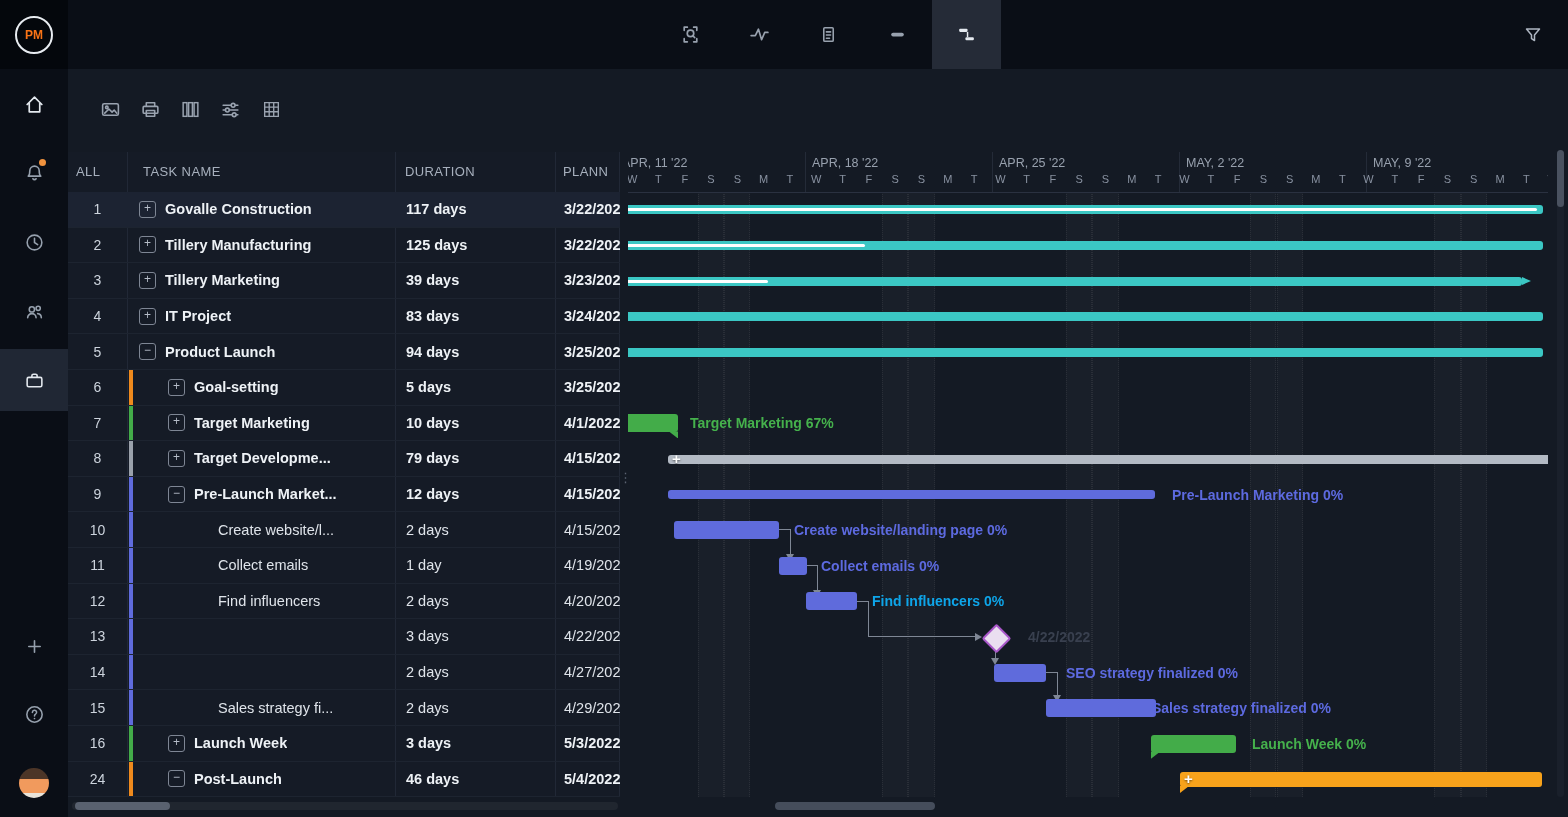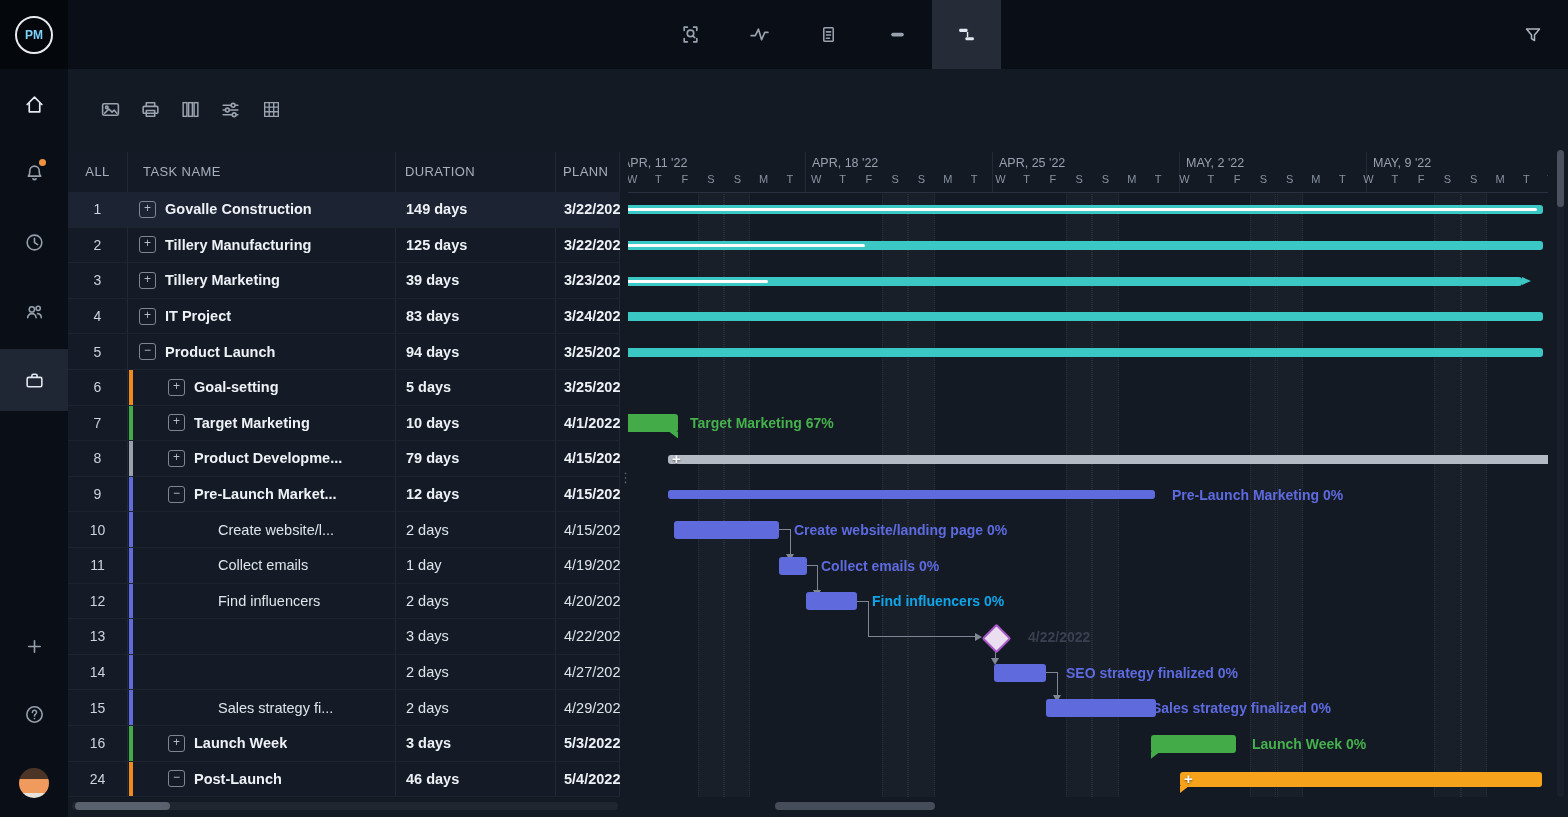--- a/index.html
+++ b/index.html
@@ -2,21 +2,21 @@
 <html><head>
 <meta charset="utf-8">
 <style>
   html,body{margin:0;padding:0;background:#0a0e16;}
   .stage{position:relative;width:1568px;height:817px;overflow:hidden;background:#141a24;
          font-family:"Liberation Sans",sans-serif;color:#e9edf2;}
   
   .topbar{position:absolute;left:0;top:0;width:1568px;height:69px;background:#0a0e16;}
   .logo-tile{position:absolute;left:0;top:0;width:68px;height:69px;background:#04070c;
              display:flex;align-items:center;justify-content:center;}
-  .logo-circle{width:34px;height:34px;border:2px solid #e8ecf1;border-radius:50%;color:#7dd3fc;
+  .logo-circle{width:34px;height:34px;border:2px solid #e8ecf1;border-radius:50%;color:#f97316;
                font-weight:700;font-size:12px;display:flex;align-items:center;justify-content:center;}
   .top-tabs{position:absolute;left:656px;top:0;display:flex;}
   .top-tab{width:69px;height:69px;display:flex;align-items:center;justify-content:center;color:#98a1ae;}
   .top-tab.active{background:#252b37;color:#e4e9ef;}
   .filter-btn{position:absolute;right:14px;top:0;width:42px;height:69px;display:flex;align-items:center;justify-content:center;color:#aeb6c2;}
   
   .sidebar{position:absolute;left:0;top:69px;width:68px;height:748px;background:#0a0e16;}
   .side-item{position:absolute;left:0;width:68px;height:56px;display:flex;align-items:center;justify-content:center;color:#96a0ad;}
   .side-item.bright{color:#e4e9ef;}
   .side-item.active{background:#202734;color:#e4e9ef;height:62px;}
@@ -247,33 +247,33 @@
       </svg>
       </span>
   </div>
 
   <div class="table">
     <div class="t-colline" style="left:59px"></div>
     <div class="t-colline" style="left:327px"></div>
     <div class="t-colline" style="left:487px"></div>
     <div class="t-colline" style="left:551px"></div>
     <div class="t-head">
-      <div class="th" style="left:0;width:59px;text-align:center">ALL</div>
+      <div class="th" style="left:8px;width:59px;text-align:left">ALL</div>
       <div class="th" style="left:75px">TASK NAME</div>
       <div class="th" style="left:337px">DURATION</div>
       <div class="th" style="left:495px">PLANN</div>
     </div>
     <div>
         <div class="trow bold sel" style="top: 40px; height: 35.6px;">
           <div class="c-num">1</div>
           <div class="c-name lv0">
             <span class="exp">+</span>
             <span class="nm">Govalle Construction</span>
           </div>
-          <div class="c-dur">149 days</div>
+          <div class="c-dur">117 days</div>
           <div class="c-start">3/22/2022</div>
         </div>
         <div class="trow bold" style="top: 75.6px; height: 35.6px;">
           <div class="c-num">2</div>
           <div class="c-name lv0">
             <span class="exp">+</span>
             <span class="nm">Tillery Manufacturing</span>
           </div>
           <div class="c-dur">125 days</div>
           <div class="c-start">3/22/2022</div>
@@ -323,21 +323,21 @@
             <span class="nm">Target Marketing</span>
           </div>
           <div class="c-dur">10 days</div>
           <div class="c-start">4/1/2022</div>
         </div>
         <div class="trow bold" style="top: 289.2px; height: 35.6px;">
           <div class="strip" style="background: rgb(154, 161, 171);"></div>
           <div class="c-num">8</div>
           <div class="c-name lv1">
             <span class="exp">+</span>
-            <span class="nm">Product Developme...</span>
+            <span class="nm">Target Developme...</span>
           </div>
           <div class="c-dur">79 days</div>
           <div class="c-start">4/15/2022</div>
         </div>
         <div class="trow bold" style="top: 324.8px; height: 35.6px;">
           <div class="strip" style="background: rgb(95, 107, 220);"></div>
           <div class="c-num">9</div>
           <div class="c-name lv1">
             <span class="exp">−</span>
             <span class="nm">Pre-Launch Market...</span>

